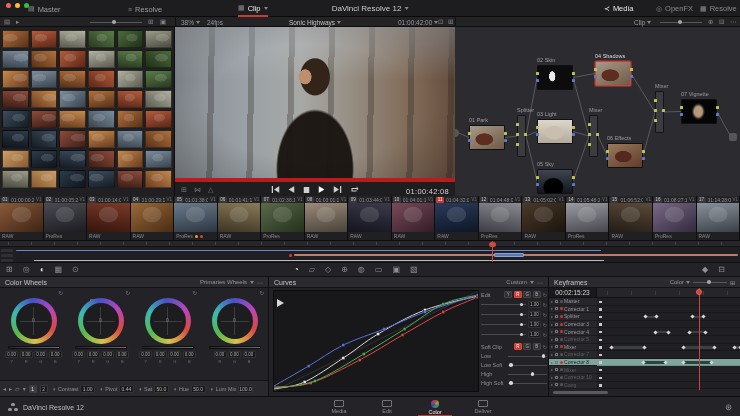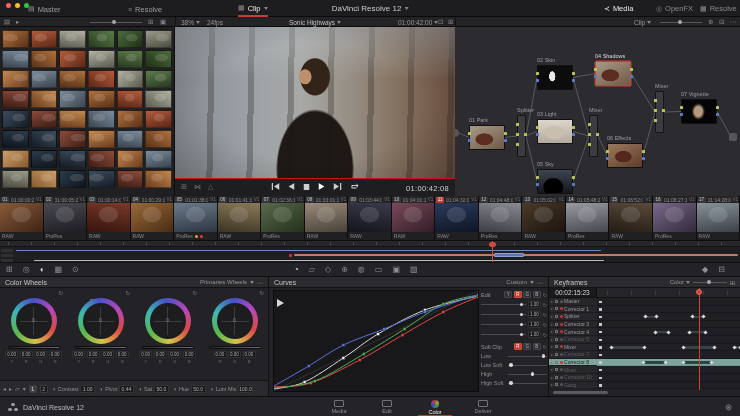--- a/index.html
+++ b/index.html
@@ -32,21 +32,21 @@
 
 #viewer{position:absolute;left:175px;top:27px;width:280px;height:169px;background:#101012}
 #scene{position:absolute;left:0;top:0;width:280px;height:151px;background:
  radial-gradient(ellipse at 50% 50%, rgba(0,0,0,0) 55%, rgba(0,0,0,.22) 100%),
  radial-gradient(ellipse 11px 13px at 46.5% 33%, #bd8f6d 0 55%, rgba(0,0,0,0) 60%),
  radial-gradient(ellipse 24px 30px at 50% 33%, #33241a 0 60%, rgba(0,0,0,0) 64%),
  radial-gradient(ellipse 62px 95px at 50% 94%, rgba(26,21,17,.97) 0 60%, rgba(0,0,0,0) 63%),
  linear-gradient(180deg, rgba(185,190,196,.5) 0%, rgba(0,0,0,0) 35%),
  repeating-linear-gradient(91deg, rgba(0,0,0,0) 0 34px, rgba(38,33,28,.30) 34px 40px),
  linear-gradient(90deg,#878c92 0%,#9aa0a5 25%,#a7a9a6 45%,#978f85 62%,#84705e 80%,#6e5342 100%)}
-#transport{position:absolute;left:0;top:151px;width:280px;height:18px;background:#1e1e20;border-top:1px solid #b91c1c}
+#transport{position:absolute;left:0;top:151px;width:280px;height:18px;background:#1e1e20;border-top:4px solid #b91c1c}
 .tp-left{position:absolute;left:6px;top:4px;display:flex;gap:7px;font-size:7px;color:#77777c}
 .tp-center{position:absolute;left:50%;top:4px;transform:translateX(-50%);display:flex;gap:9px;align-items:center}
 .tp-btn{display:flex;align-items:center}
 .tp-tc{position:absolute;right:6px;top:4.5px;font-size:7.5px;color:#d2d2d4;letter-spacing:.3px}
 
 #nodegraph{position:absolute;left:455px;top:27px;width:285px;height:169px;background:#2b2b30;overflow:hidden}
 #node-edges{position:absolute;left:0;top:0}
 .node{position:absolute}
 .nthumb{width:36px;height:25px;border:1px solid #101012;border-radius:1px}
 .node.selected .nthumb{border:1px solid #c8423a;box-shadow:0 0 0 .5px #c8423a}

